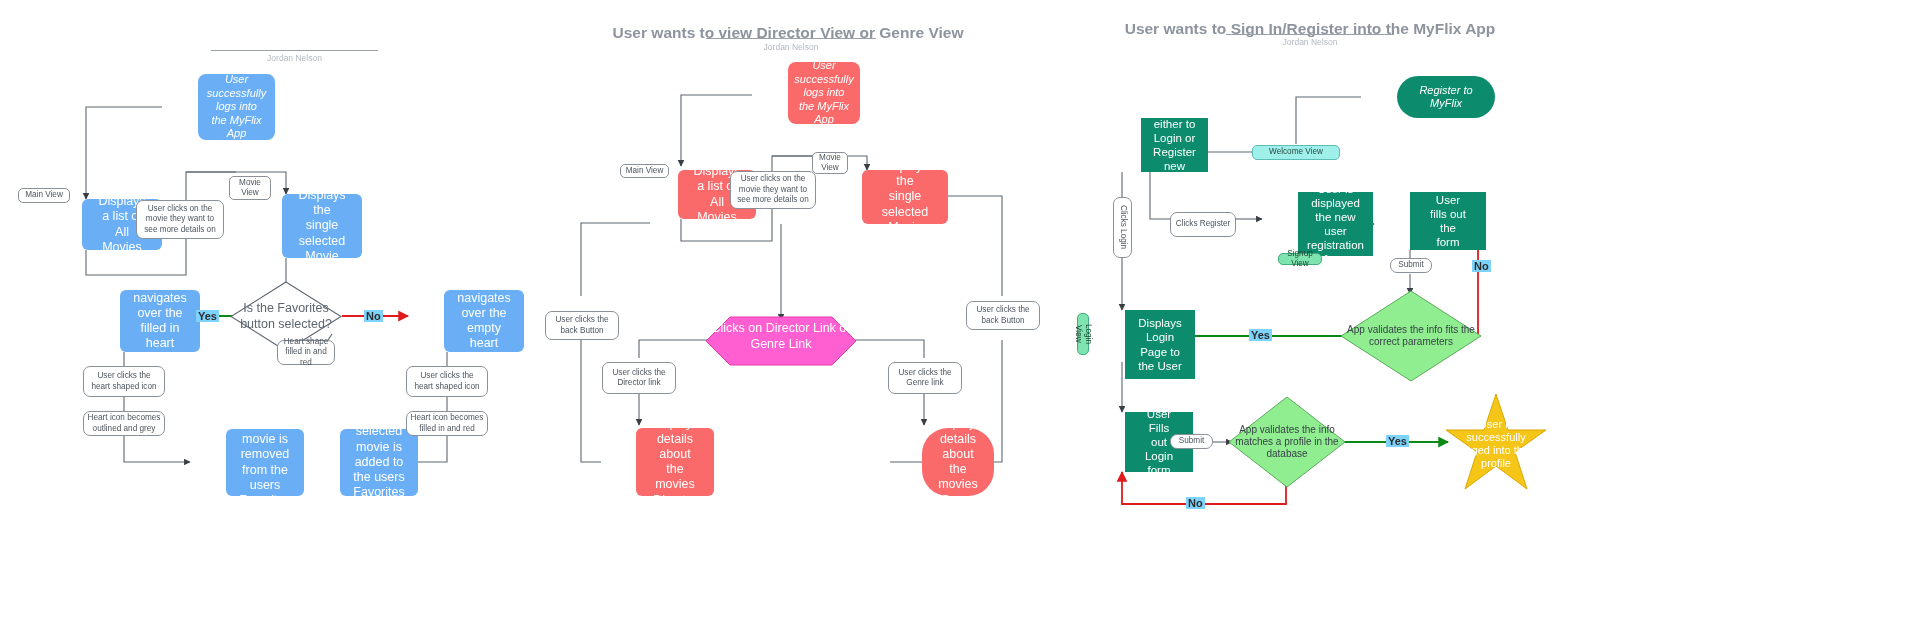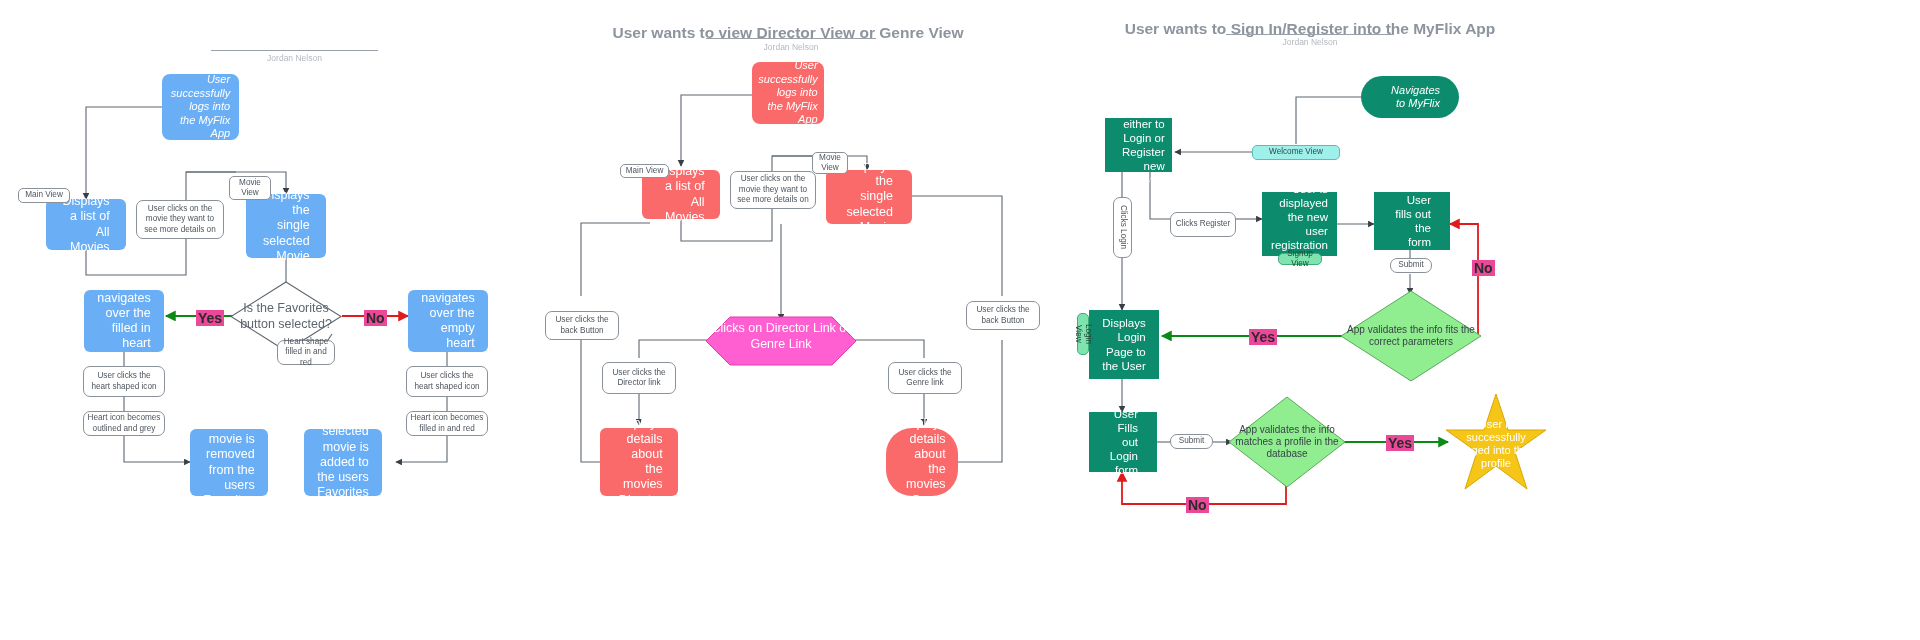--- a/index.html
+++ b/index.html
@@ -32,24 +32,25 @@
     height: 1px;
     background: #9aa0a8;
   }
 
   
   .node {
     position: absolute;
     display: flex;
     align-items: center;
     justify-content: center;
-    text-align: right;
+    text-align: center;
     color: #ffffff;
     line-height: 1.22;
     padding: 3px 19px;
+    margin-left: 36px;
   }
   .n-blue   { background: #6aaff5; border-radius: 6px; font-size: 12.5px; }
   .n-red    { background: #fa6a6a; border-radius: 6px; font-size: 12.5px; }
   .n-green  { background: #0c8c6d; border-radius: 0; font-size: 11.5px; }
   .n-start-blue  { background: #6aaff5; border-radius: 8px; font-size: 11px; font-style: italic; }
   .n-start-red   { background: #fa6a6a; border-radius: 8px; font-size: 11px; font-style: italic; }
   .n-start-green { background: #0c8c6d; border-radius: 26px; font-size: 11px; font-style: italic; }
 
   
   .diamond {
@@ -112,24 +113,24 @@
     text-align: center;
     padding: 1px 3px;
     z-index: 7;
   }
   .tag-cyan { background: #9ff0ea; border-color: #5bbdb5; color: #2c4a48; }
   .tag-mint { background: #7fe3b0; border-color: #3fae7c; color: #1d4634; }
   .tag-mint.vert { writing-mode: vertical-rl; }
 
   .edge-lbl {
     position: absolute;
-    font-size: 14px;
+    font-size: 11px;
     font-weight: bold;
     color: #2b2b2b;
-    background: #ec4899;
+    background: #7dd3fc;
     padding: 0 2px;
     z-index: 8;
     white-space: nowrap;
   }
 
   svg.wires { position: absolute; left: 0; top: 0; width: 1920px; height: 640px; pointer-events: none; }
 </style>
 </head>
 <body>
 
@@ -285,21 +286,21 @@
   <div class="note" style="left:602px; top:362px; width:74px; height:32px;">User clicks the Director link</div>
   <div class="note" style="left:888px; top:362px; width:74px; height:32px;">User clicks the Genre link</div>
 
   <div class="node n-red" style="left:600px; top:428px; width:78px; height:68px;">Displays details about the movies Director</div>
   <div class="node n-red" style="left:886px; top:428px; width:72px; height:68px;border-radius:26px;">Displays details about the movies Genre</div>
 
   <div class="panel-title" style="left:1080px; top:20px; width:460px;">User wants to Sign In/Register into the MyFlix App</div>
   <div class="title-rule" style="left:1226px; top:34px; width:168px;"></div>
   <div class="panel-sub" style="left:1226px; top:37px; width:168px;">Jordan Nelson</div>
 
-  <div class="node n-start-green" style="left:1361px; top:76px; width:98px; height:42px;">Navigates to MyFlix</div>
+  <div class="node n-start-green" style="left:1361px; top:76px; width:98px; height:42px;">Register to MyFlix</div>
 
   <div class="tag tag-cyan" style="left:1252px; top:145px; width:88px; height:15px;">Welcome View</div>
 
   <div class="node n-green" style="left:1105px; top:118px; width:67px; height:54px;">Presented either to Login or Register new Profile</div>
 
   <div class="note vert" style="left:1113px; top:197px; width:19px; height:61px;">Clicks Login</div>
 
   <div class="note" style="left:1170px; top:212px; width:66px; height:25px;">Clicks Register</div>
 
   <div class="node n-green" style="left:1262px; top:192px; width:75px; height:64px;">User is displayed the new user registration form</div>

